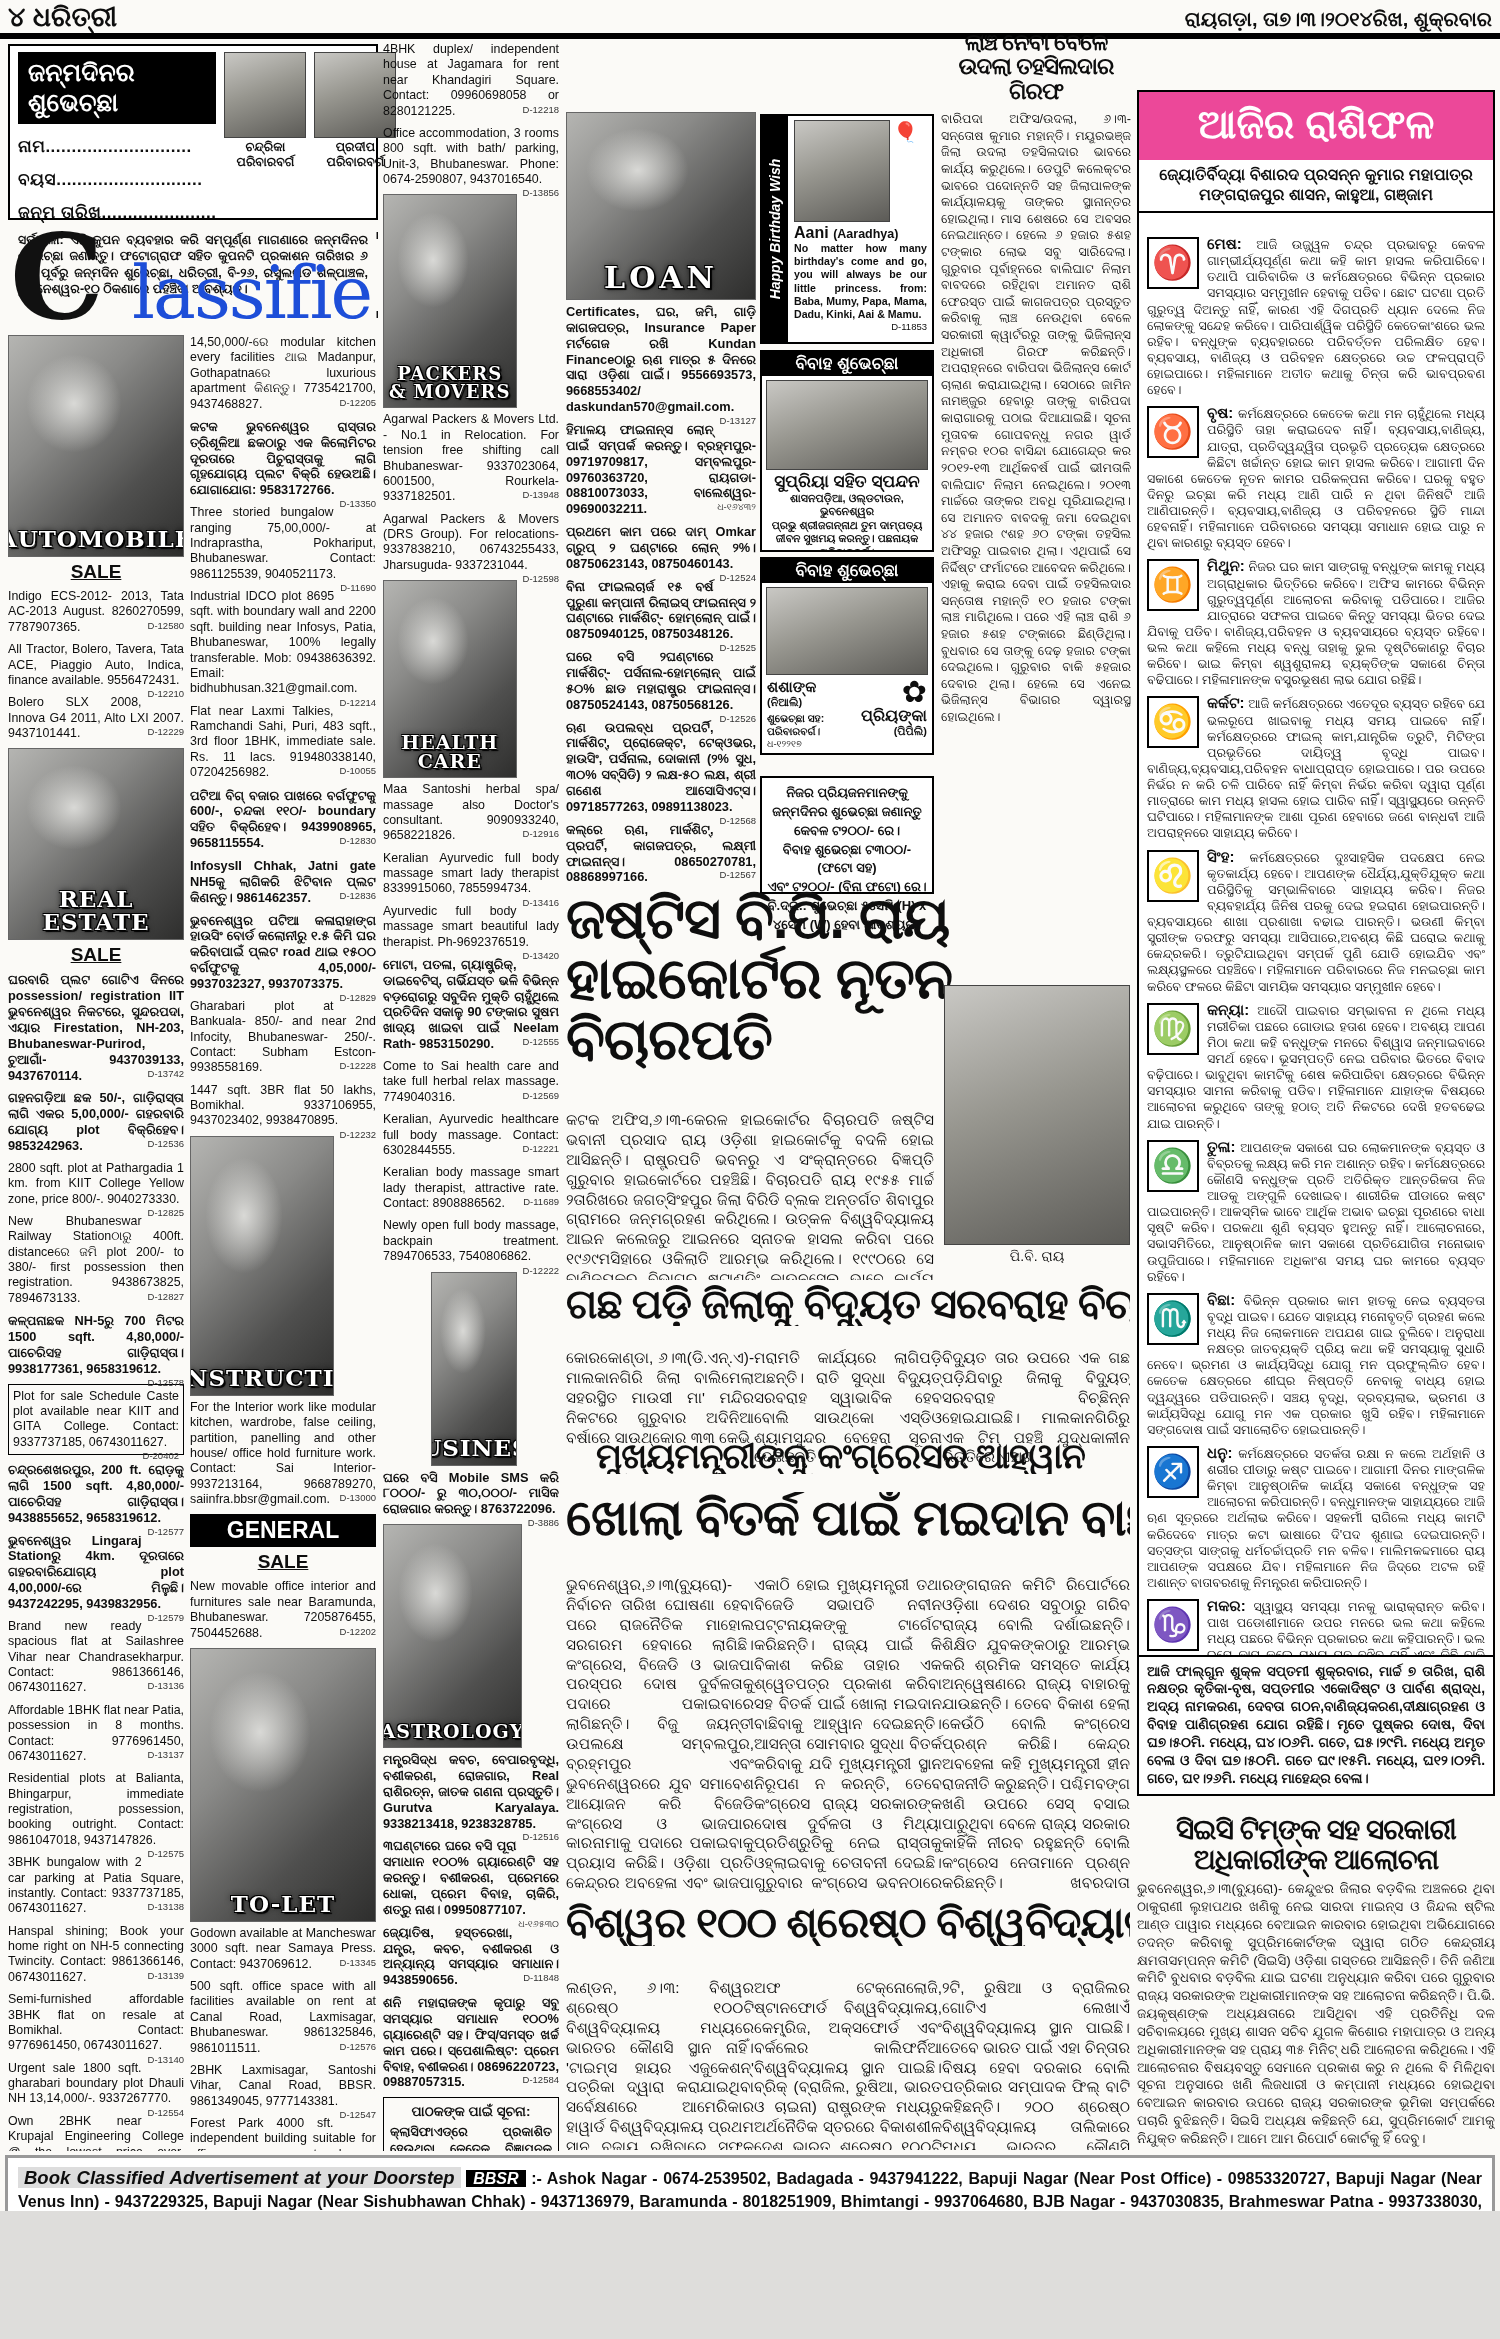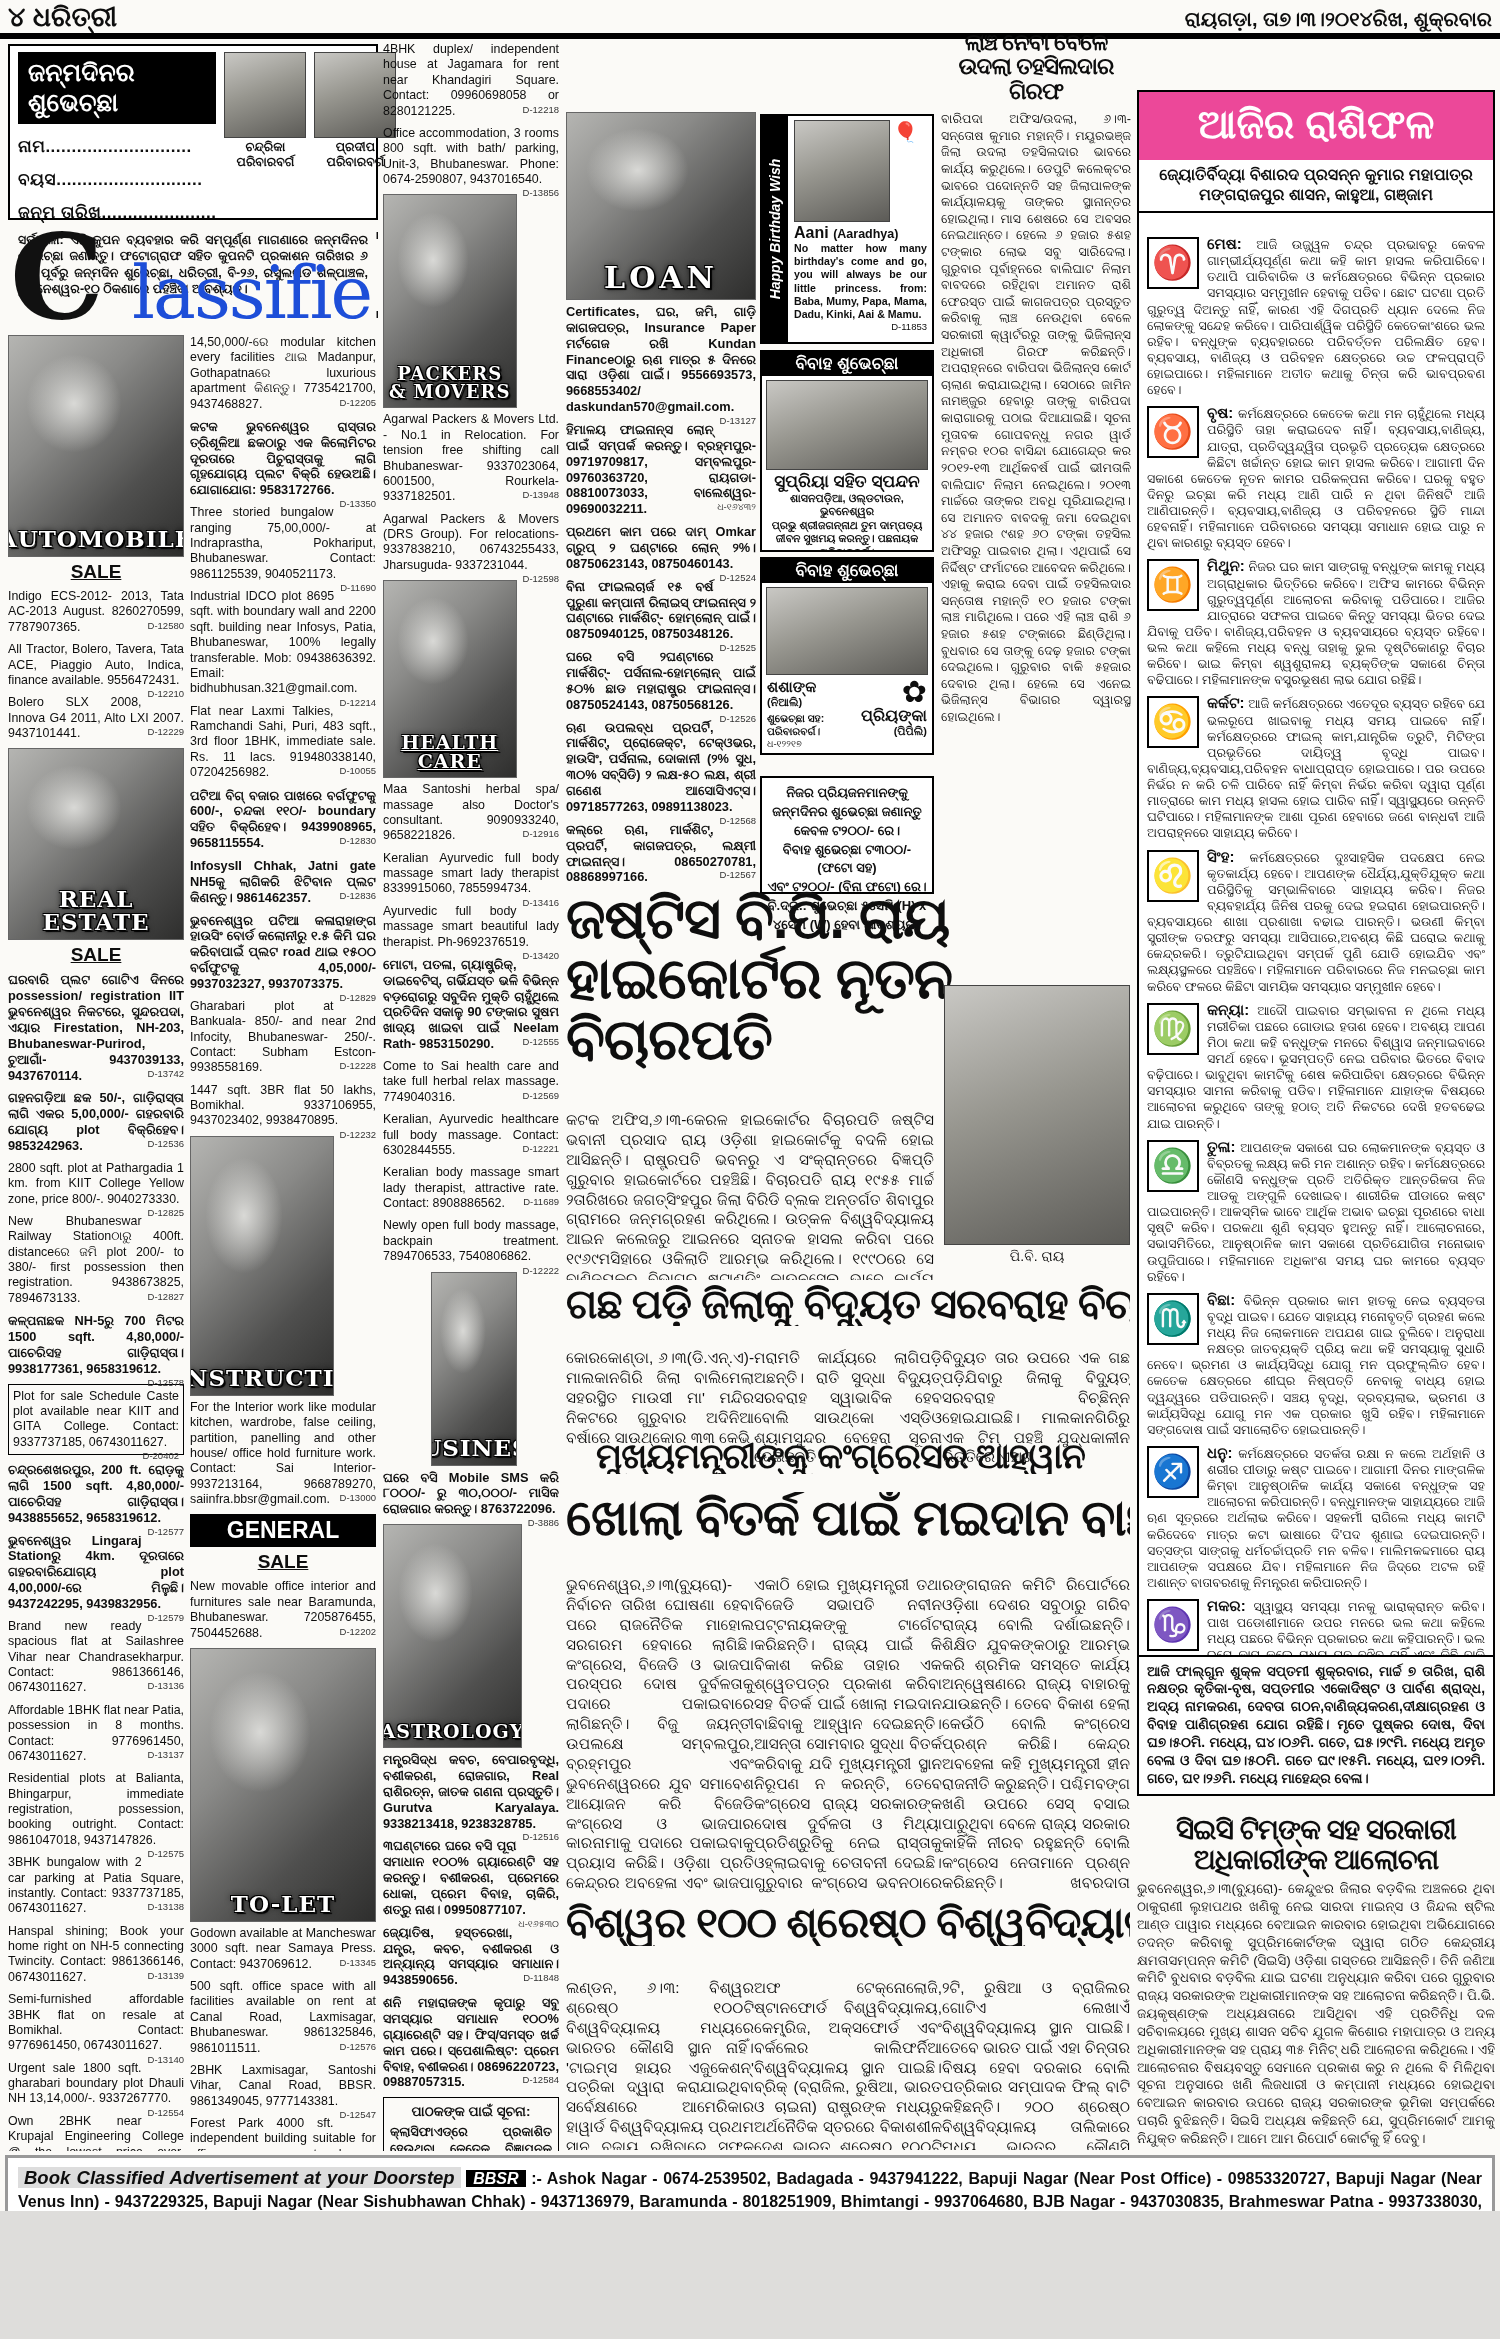--- a/index.html
+++ b/index.html
@@ -194,21 +194,21 @@
       </div>
     <div class="imgsec" style="height:212px;">
         <span class="lbl" style="font-size:18px;">PACKERS &amp; MOVERS</span>
       </div>
     <div>
 
     <p class="ad"><span>Agarwal Packers &amp; Movers Ltd. - No.1 in Relocation. For tension free shifting call Bhubaneswar- 9337023064, 6001500, Rourkela- 9337182501.</span><span class="adid">D-13948</span></p>
         <p class="ad"><span>Agarwal Packers &amp; Movers (DRS Group). For relocations- 9337838210, 06743255433, Jharsuguda- 9337231044.</span><span class="adid">D-12598</span></p>
       </div>
     <div class="imgsec" style="height:196px;">
-        <span class="lbl" style="font-size:19px;text-decoration:underline;">HEALTH CARE</span>
+        <span class="lbl" style="font-size:19px;">HEALTH CARE</span>
       </div>
     <div>
 
     <p class="ad"><span>Maa Santoshi herbal spa/ massage also Doctor's consultant. 9090933240, 9658221826.</span><span class="adid">D-12916</span></p>
         <p class="ad"><span>Keralian Ayurvedic full body massage smart lady therapist 8339915060, 7855994734.</span><span class="adid">D-13416</span></p>
         <p class="ad"><span>Ayurvedic full body massage smart beautiful lady therapist. Ph-9692376519.</span><span class="adid">D-13420</span></p>
         <p class="ad b"><span>ମୋଟା, ପତଳା, ଗ୍ୟାଷ୍ଟ୍ରିକ୍, ଡାଇବେଟିସ୍, ଗର୍ଭିଯସ୍ତ ଭଳି ବିଭିନ୍ନ ବଡ଼ରୋଗରୁ ସବୁଦିନ ମୁକ୍ତି ଚାହୁଁଥିଲେ ପ୍ରତିଦିନ ସକାଳୁ 90 ଟଙ୍କାର ସୁଷମ ଖାଦ୍ୟ ଖାଇବା ପାଇଁ Neelam Rath- 9853150290.</span><span class="adid">D-12555</span></p>
         <p class="ad"><span>Come to Sai health care and take full herbal relax massage. 7749040316.</span><span class="adid">D-12569</span></p>
         <p class="ad"><span>Keralian, Ayurvedic healthcare full body massage. Contact: 6302844555.</span><span class="adid">D-12221</span></p>
         <p class="ad"><span>Keralian body massage smart lady therapist, attractive rate. Contact: 8908886562.</span><span class="adid">D-11689</span></p>

